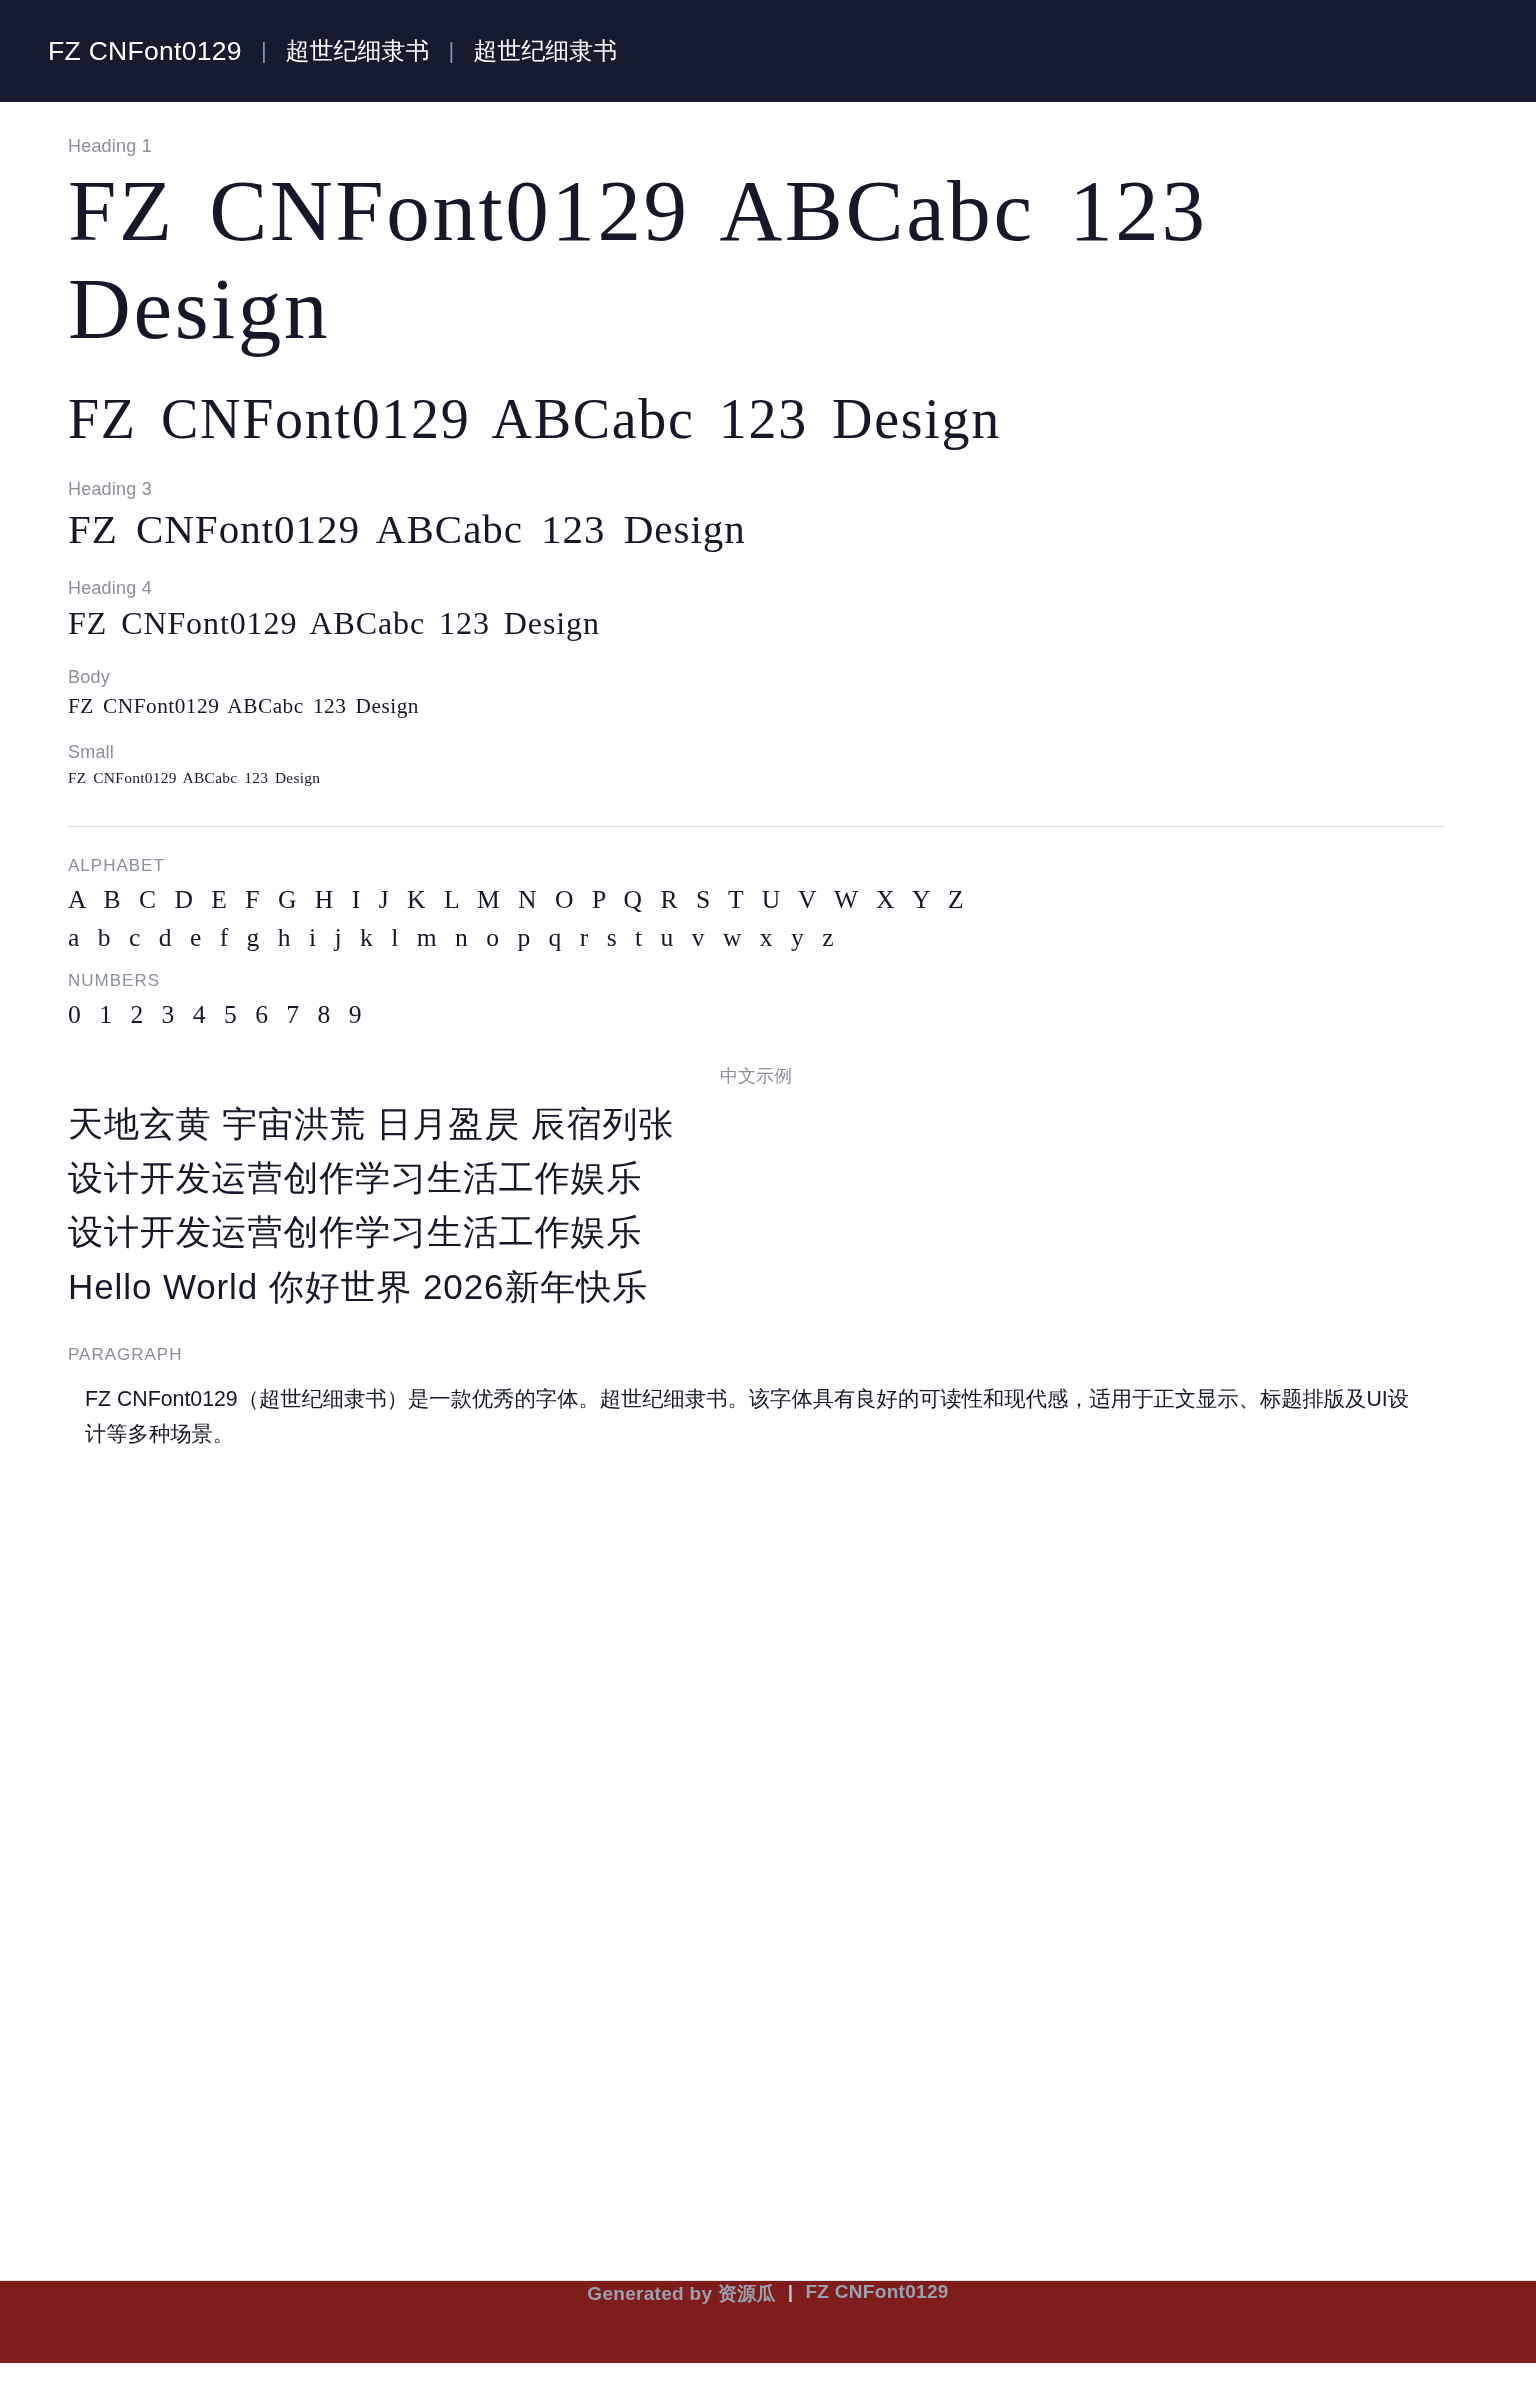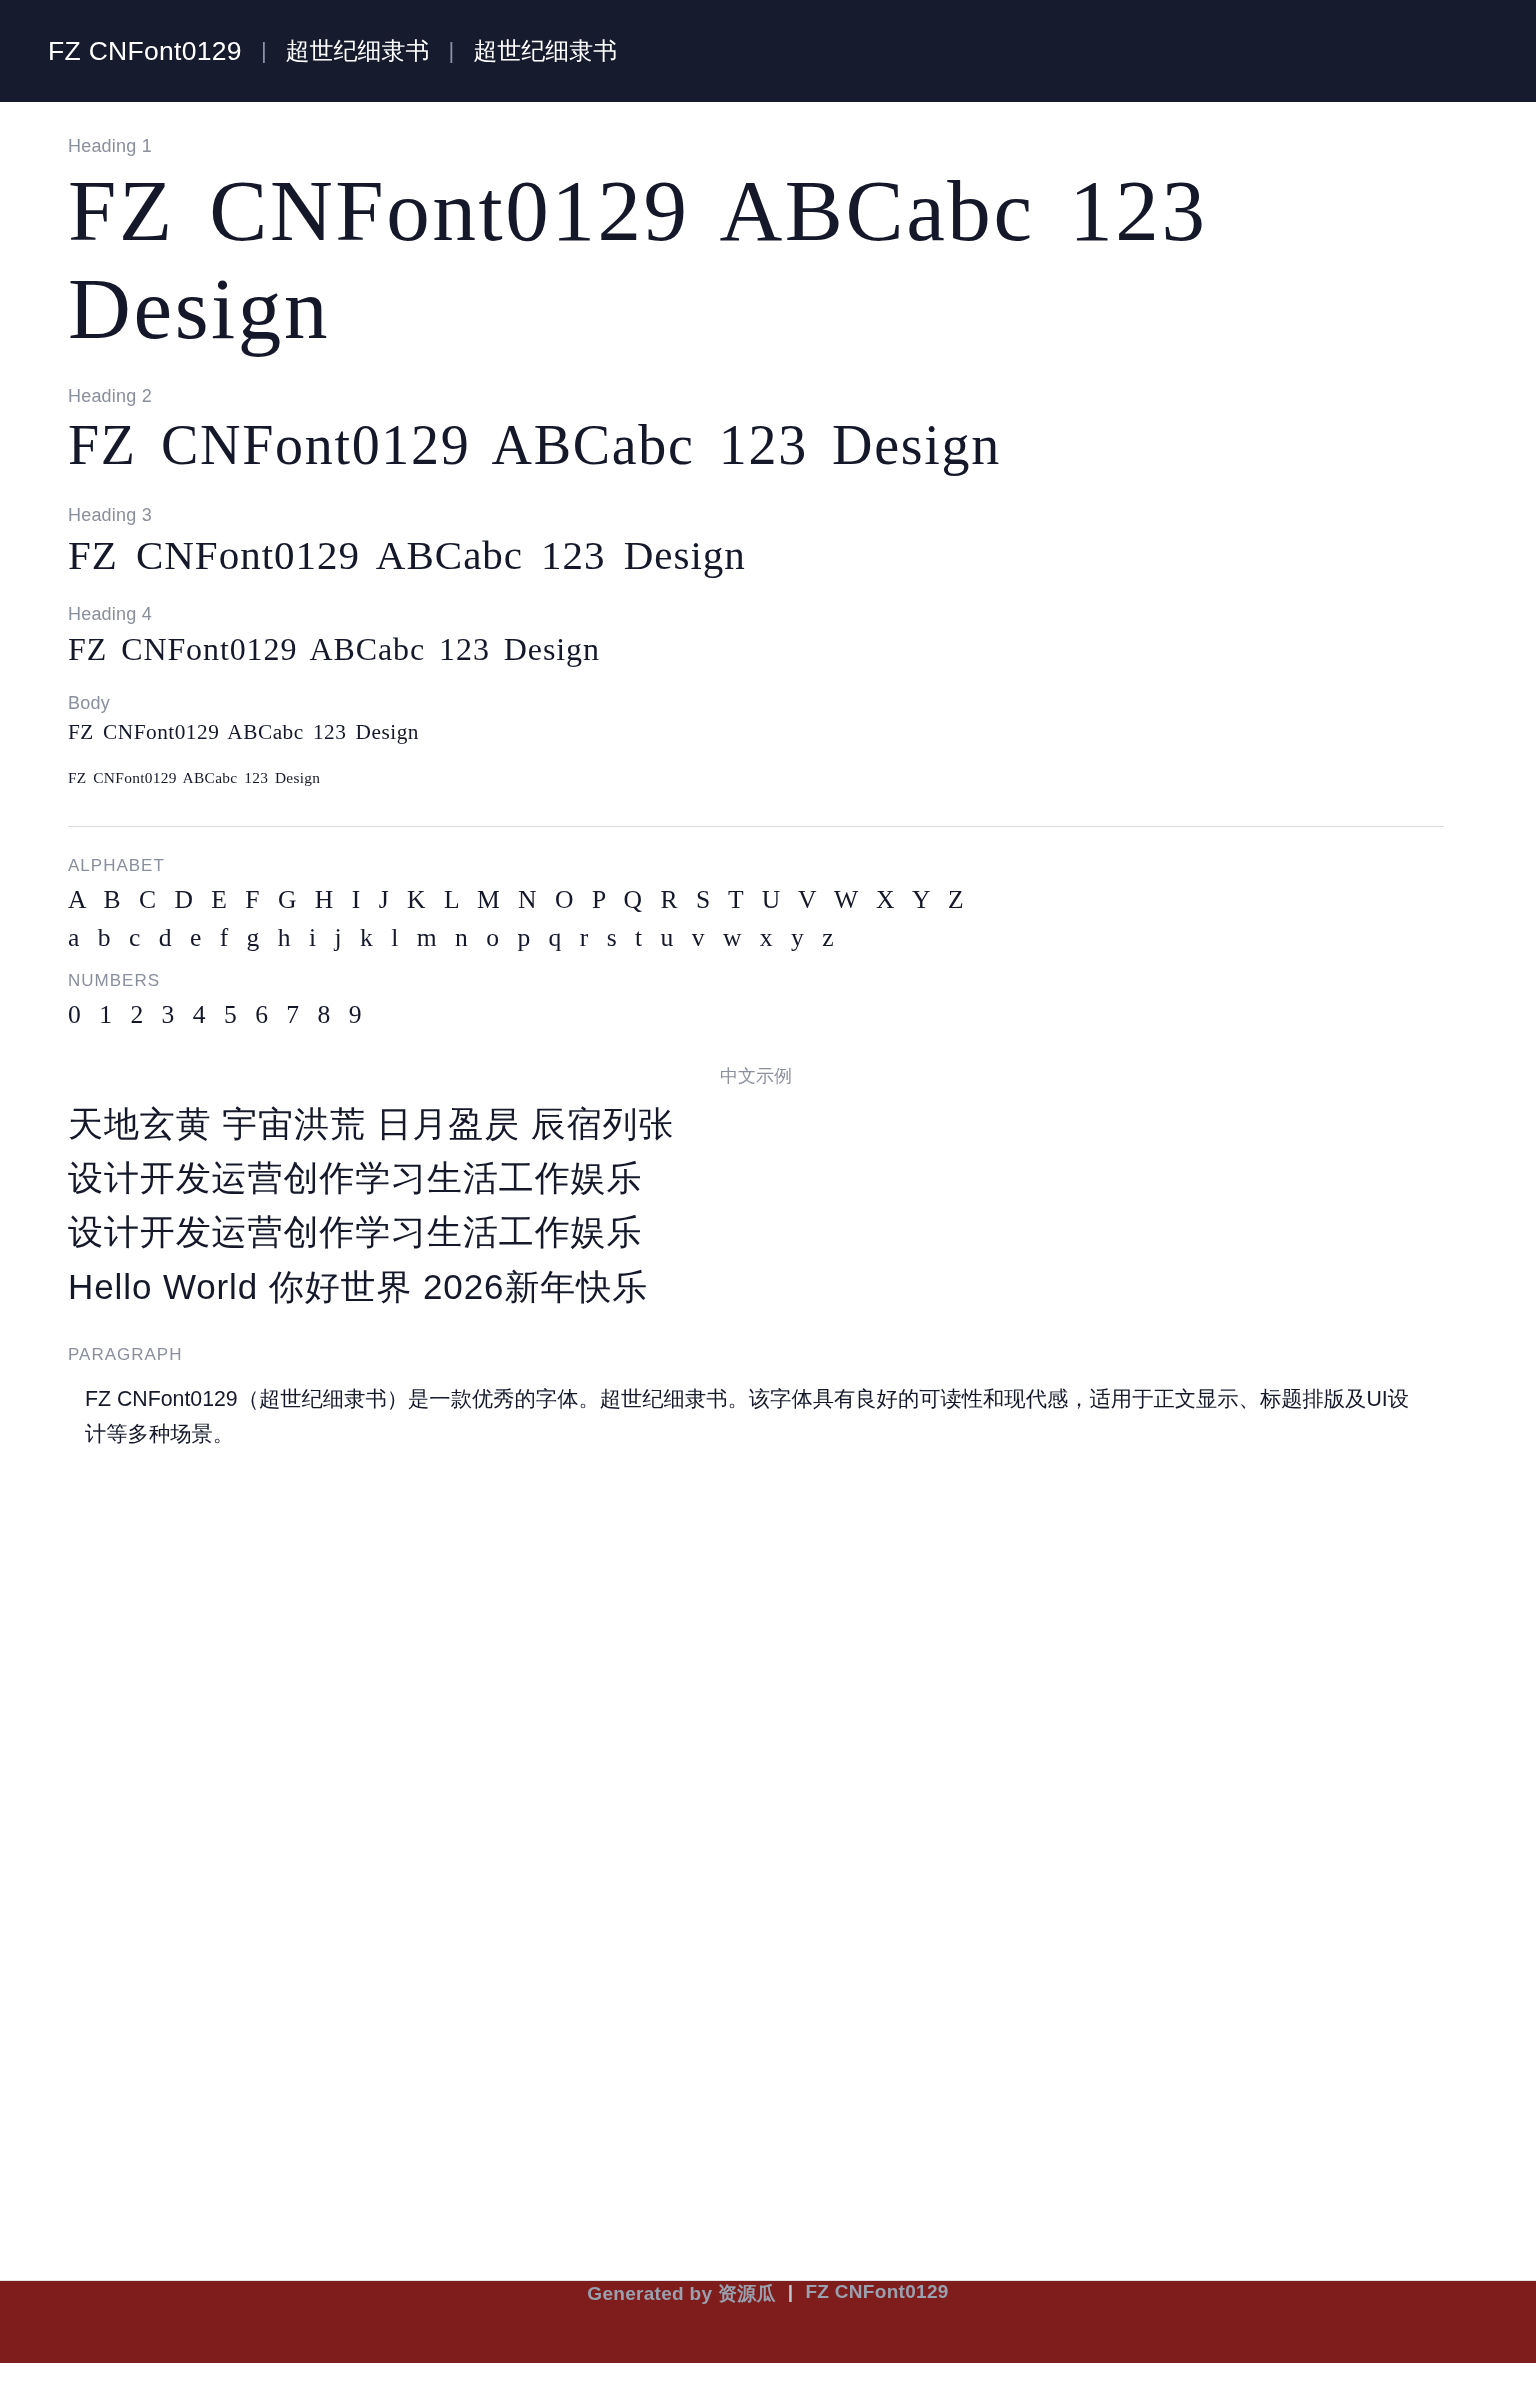--- a/index.html
+++ b/index.html
@@ -203,40 +203,40 @@
   </div>
 
   <div class="content">
 
     <div>
       <div class="spec-label">Heading 1</div>
       <div class="serif sample-h1">FZ CNFont0129 ABCabc 123 Design</div>
     </div>
 
     <div>
-      <div class="spec-label">Heading 2</div>
       <div class="serif sample-h2">FZ CNFont0129 ABCabc 123 Design</div>
     </div>
 
     <div>
       <div class="spec-label">Heading 3</div>
       <div class="serif sample-h3">FZ CNFont0129 ABCabc 123 Design</div>
     </div>
 
     <div>
       <div class="spec-label">Heading 4</div>
       <div class="serif sample-h4">FZ CNFont0129 ABCabc 123 Design</div>
     </div>
 
     <div>
       <div class="spec-label">Body</div>
       <div class="serif sample-body">FZ CNFont0129 ABCabc 123 Design</div>
     </div>
 
     <div>
+      <div class="spec-label">Small</div>
       <div class="serif sample-small">FZ CNFont0129 ABCabc 123 Design</div>
     </div>
 
     <hr class="divider">
 
     <div class="block-alphabet">
       <div class="spec-label caps">ALPHABET</div>
       <div class="glyph-row">A B C D E F G H I J K L M N O P Q R S T U V W X Y Z</div>
       <div class="glyph-row">a b c d e f g h i j k l m n o p q r s t u v w x y z</div>
     </div>

